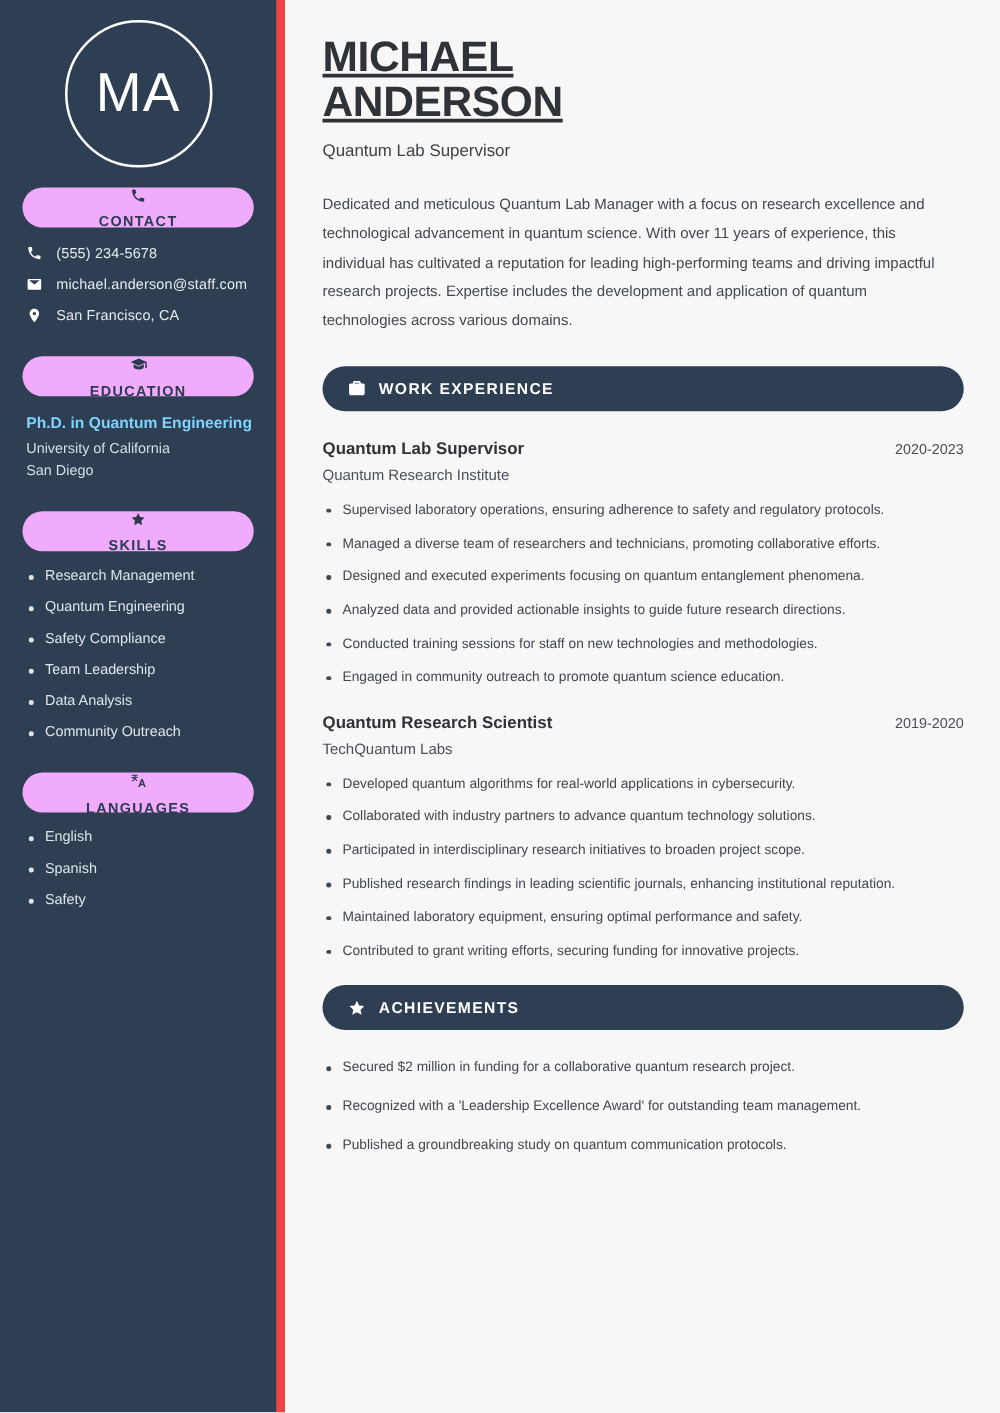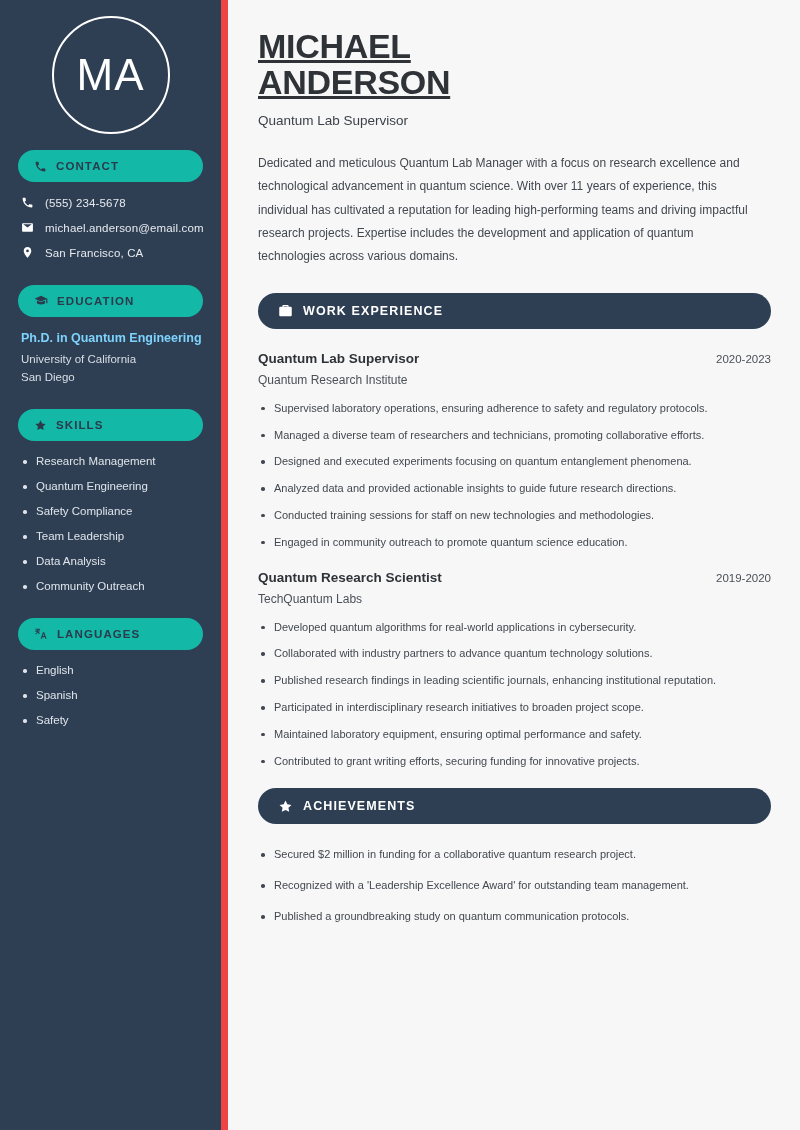--- a/index.html
+++ b/index.html
@@ -48,28 +48,29 @@
   .monogram span {
     color: #ffffff;
     font-size: 44px;
     font-weight: 400;
     letter-spacing: 1px;
     line-height: 1;
   }
 
   
   .pill {
-    background: #14b8a6;
+    background: #f0abfc;
     border-radius: 22px;
     height: 32px;
     display: flex;
     align-items: center;
     gap: 9px;
     padding: 0 16px;
     margin-bottom: 14px;
+    flex-direction: column;
   }
   .pill .pill-label {
     color: #2b3a4d;
     font-size: 11.5px;
     font-weight: 700;
     letter-spacing: 1.1px;
   }
   .pill svg { display: block; }
 
   .contact-list { margin-bottom: 26px; }
@@ -243,21 +244,21 @@
           </svg>
         </span>
         <span class="ctext">(555) 234-5678</span>
       </div>
       <div class="contact-row">
         <span>
           <svg width="13" height="13" viewBox="0 0 24 24" fill="#ffffff">
             <path d="M2 5.5C2 4.7 2.7 4 3.5 4h17c.8 0 1.5.7 1.5 1.5v13c0 .8-.7 1.5-1.5 1.5h-17C2.7 20 2 19.3 2 18.5v-13zm2.2.5L12 12.2 19.8 6H4.2z"></path>
           </svg>
         </span>
-        <span class="ctext">michael.anderson@email.com</span>
+        <span class="ctext">michael.anderson@staff.com</span>
       </div>
       <div class="contact-row">
         <span>
           <svg width="13" height="13" viewBox="0 0 24 24" fill="#ffffff">
             <path d="M12 2C8.1 2 5 5.1 5 9c0 5.2 7 13 7 13s7-7.8 7-13c0-3.9-3.1-7-7-7zm0 9.5A2.5 2.5 0 1 1 12 6.5a2.5 2.5 0 0 1 0 5z"></path>
           </svg>
         </span>
         <span class="ctext">San Francisco, CA</span>
       </div>
     </div>
@@ -352,22 +353,22 @@
 
     <section class="job">
       <div class="job-head">
         <span class="job-role">Quantum Research Scientist</span>
         <span class="job-dates">2019-2020</span>
       </div>
       <div class="job-org">TechQuantum Labs</div>
       <ul class="bullets">
         <li>Developed quantum algorithms for real-world applications in cybersecurity.</li>
         <li>Collaborated with industry partners to advance quantum technology solutions.</li>
+        <li>Participated in interdisciplinary research initiatives to broaden project scope.</li>
         <li>Published research findings in leading scientific journals, enhancing institutional reputation.</li>
-        <li>Participated in interdisciplinary research initiatives to broaden project scope.</li>
         <li>Maintained laboratory equipment, ensuring optimal performance and safety.</li>
         <li>Contributed to grant writing efforts, securing funding for innovative projects.</li>
       </ul>
     </section>
 
     <div class="dark-pill achieve-pill">
       <span>
         <svg width="15" height="15" viewBox="0 0 24 24" fill="#ffffff">
           <path d="M12 2.5l2.9 6 6.6.9-4.8 4.6 1.2 6.5L12 17.4 6.1 20.5l1.2-6.5L2.5 9.4l6.6-.9 2.9-6z"></path>
         </svg>

